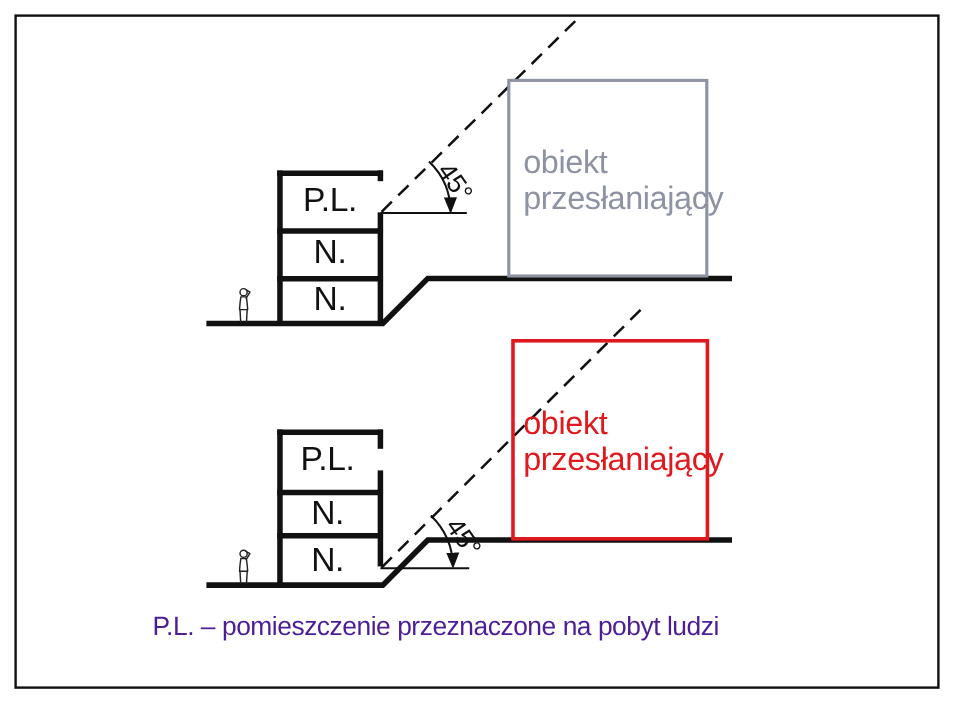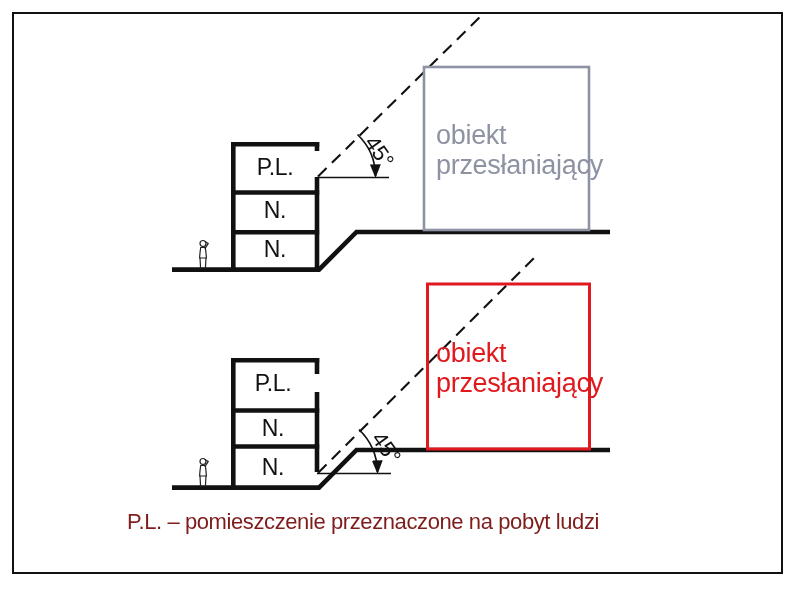--- a/index.html
+++ b/index.html
@@ -8,35 +8,35 @@
     font-family:"Liberation Sans", sans-serif; overflow:hidden;
     -webkit-font-smoothing:antialiased;
   }
   #frame {
     position:absolute; left:12px; top:12px; width:771px; height:562px;
     border:2.6px solid #111; box-sizing:border-box; pointer-events:none;
   }
   svg.canvas { position:absolute; left:0; top:0; }
   .flabel {
     position:absolute; left:233px; width:84px; text-align:center;
-    font-size:23px; line-height:24px; color:#111; letter-spacing:-0.3px;
+    font-size:28px; line-height:24px; color:#111; letter-spacing:-0.3px;
   }
   .flabel-b { left:231px; }
   .objlabel {
     position:absolute; left:436px; width:158px;
     font-size:27px; line-height:30px; letter-spacing:-0.3px;
   }
   .angle {
     position:absolute; width:46px; text-align:center;
     font-size:22px; line-height:22px; color:#111;
     transform:rotate(55deg); transform-origin:center;
   }
   .legend {
     position:absolute; left:60px; top:506px; width:606px; text-align:center;
-    font-size:22px; line-height:31px; color:#7f1d1d; letter-spacing:-0.4px;
+    font-size:22px; line-height:31px; color:#4c1d95; letter-spacing:-0.4px;
   }
 </style>
 </head>
 <body>
 
 <div id="stage">
 
   <svg class="canvas" width="800" height="590" viewBox="0 0 800 590">
     <defs>
       <marker id="arr" viewBox="0 0 10 10" refX="8.5" refY="5" markerWidth="8" markerHeight="8" orient="auto">

